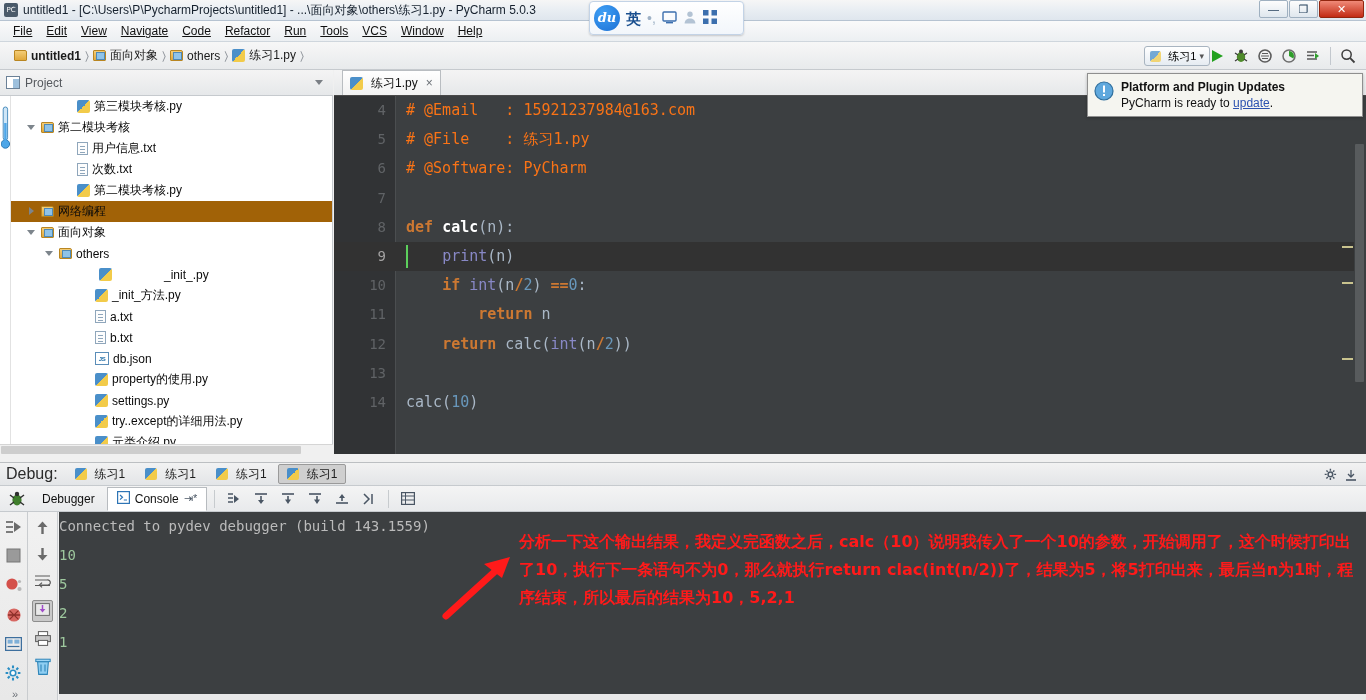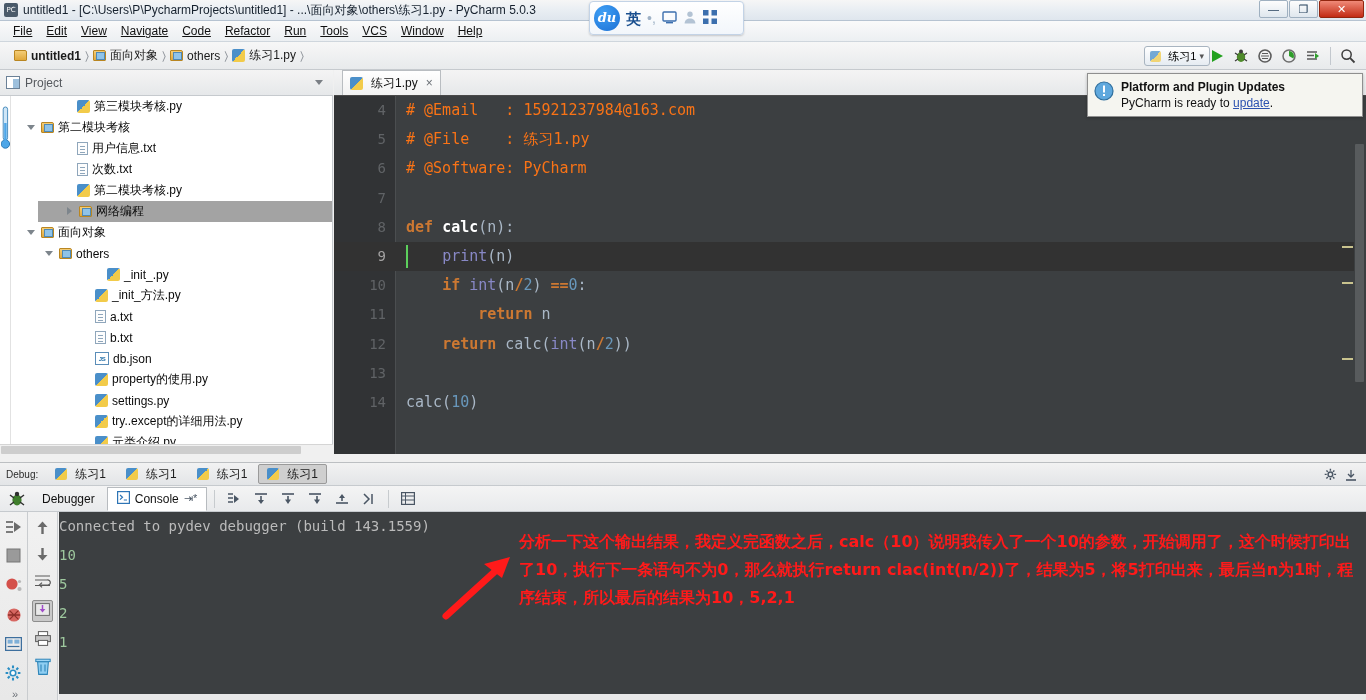--- a/index.html
+++ b/index.html
@@ -123,21 +123,21 @@
   }
   .proj-ico::after{content:''; position:absolute; left:6px; top:2px; width:6px; height:9px; background:#9dc0dd;}
   .caret-dn { margin-left:auto; margin-right:10px; border-left:4px solid transparent; border-right:4px solid transparent; border-top:5px solid #7a7f85; }
   .proj-tools { position:absolute; right:6px; top:72px; display:flex; align-items:center; gap:2px; }
 
   .tree {
     position:absolute; left:0; top:96px; width:333px; height:358px;
     background:#fff; overflow:hidden; border-right:1px solid #c6cace;
   }
   .trow { height:21px; display:flex; align-items:center; font-size:12px; color:#0b0b0b; white-space:nowrap; }
-  .trow.sel { background:#a3a3a3;margin-left:38px; }
+  .trow.sel { background:#a16207; }
   .twist { width:11px; height:11px; position:relative; flex:0 0 11px; }
   .twist.open::after{content:''; position:absolute; left:1px; top:3px; border-left:4px solid transparent; border-right:4px solid transparent; border-top:5px solid #7d858c;}
   .twist.closed::after{content:''; position:absolute; left:3px; top:1px; border-top:4px solid transparent; border-bottom:4px solid transparent; border-left:5px solid #7d858c;}
   .tree-scroll-v { position:absolute; right:0; top:96px; width:10px; height:340px; background:#f0f0f0; border-left:1px solid #d5d5d5; }
   .tree-scroll-v .thumb { position:absolute; top:30px; left:1px; width:8px; height:200px; background:#cdcdcd; border-radius:1px; }
   .tree-scroll-h { position:absolute; left:0; top:444px; width:333px; height:10px; background:#f0f0f0; border-top:1px solid #d5d5d5;}
   .tree-scroll-h .thumb { position:absolute; left:1px; top:1px; width:300px; height:8px; background:#cdcdcd; border-radius:1px;}
 
   .left-rail { position:absolute; left:0; top:96px; width:11px; height:358px; }
   .thermo { position:absolute; left:1px; top:105px; width:9px; height:46px; }
@@ -185,21 +185,21 @@
   .ed-scroll .thumb { position:absolute; left:1px; top:48px; width:9px; height:238px; background:#585b5d; border-radius:1px; }
   .ed-mark { position:absolute; right:13px; width:11px; height:2px; background:#c9c38e; }
   .ed-marker-col { position:absolute; right:0; top:0; width:13px; height:358px; }
 
   
   .dbg-tabs {
     position:absolute; left:0; top:462px; width:1366px; height:24px;
     background:linear-gradient(to bottom,#f2f2f2,#e3e5e7); border-top:1px solid #bcbfc2;
     border-bottom:1px solid #c6cace; display:flex; align-items:center; padding-left:6px; gap:2px;
   }
-  .dbg-tabs .lead { font-size:10px; color:#2b2b2b; margin-right:6px; }
+  .dbg-tabs .lead { font-size:16px; color:#2b2b2b; margin-right:6px; }
   .dtab {
     height:20px; display:flex; align-items:center; gap:4px; padding:0 8px;
     font-size:12px; color:#1d1d1d; border:1px solid transparent;
   }
   .dtab.active { background:#cfcfcf; border:1px solid #9a9a9a; border-radius:2px; }
   .dbg-gear { position:absolute; right:8px; top:468px; display:flex; gap:6px; align-items:center;}
 
   .dbg-toolbar {
     position:absolute; left:0; top:486px; width:1366px; height:26px;
     background:linear-gradient(to bottom,#f4f4f4,#e8eaec); border-bottom:1px solid #c6cace;
@@ -466,21 +466,21 @@
         <span style="display:inline-block;width:44px"></span>
         <span class="twist open"></span>
         <span style="display:inline-flex;align-items:center;margin-left:4px;">
           <span class="folder-ico mod"></span>
           <span>others</span>
         </span>
       </div>
       <div class="trow">
         <span style="display:inline-block;width:80px"></span>
         <span class="twist"></span>
-        <span style="display:inline-flex;align-items:center;margin-left:16px;">
+        <span style="display:inline-flex;align-items:center;margin-left:8px;gap:48px;">
           <span class="py-ico"></span>
           <span>_init_.py</span>
         </span>
       </div>
       <div class="trow">
         <span style="display:inline-block;width:80px"></span>
         <span class="twist"></span>
         <span style="display:inline-flex;align-items:center;margin-left:4px;">
           <span class="py-ico"></span>
           <span>_init_方法.py</span>

